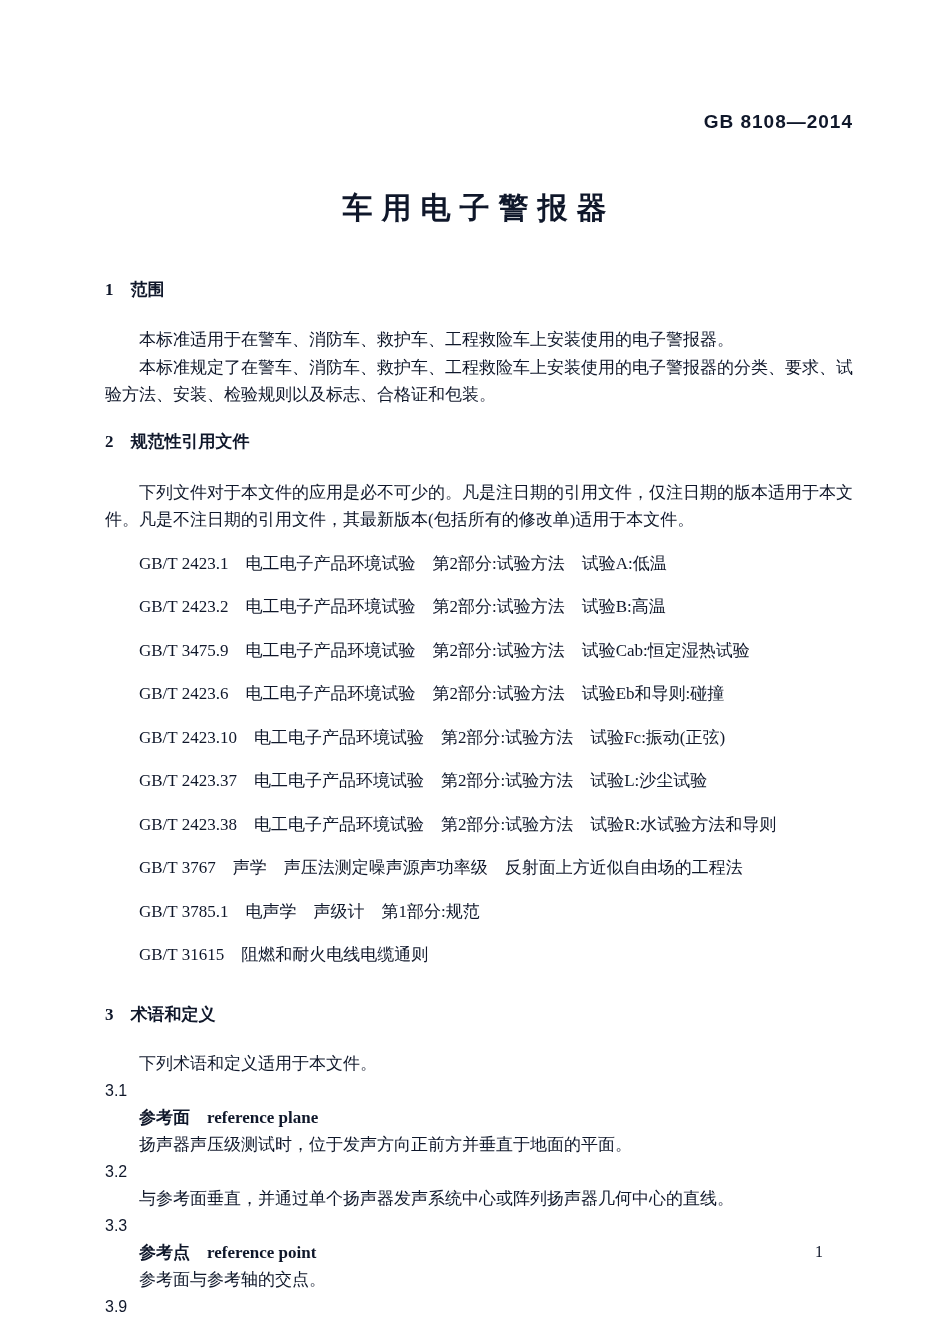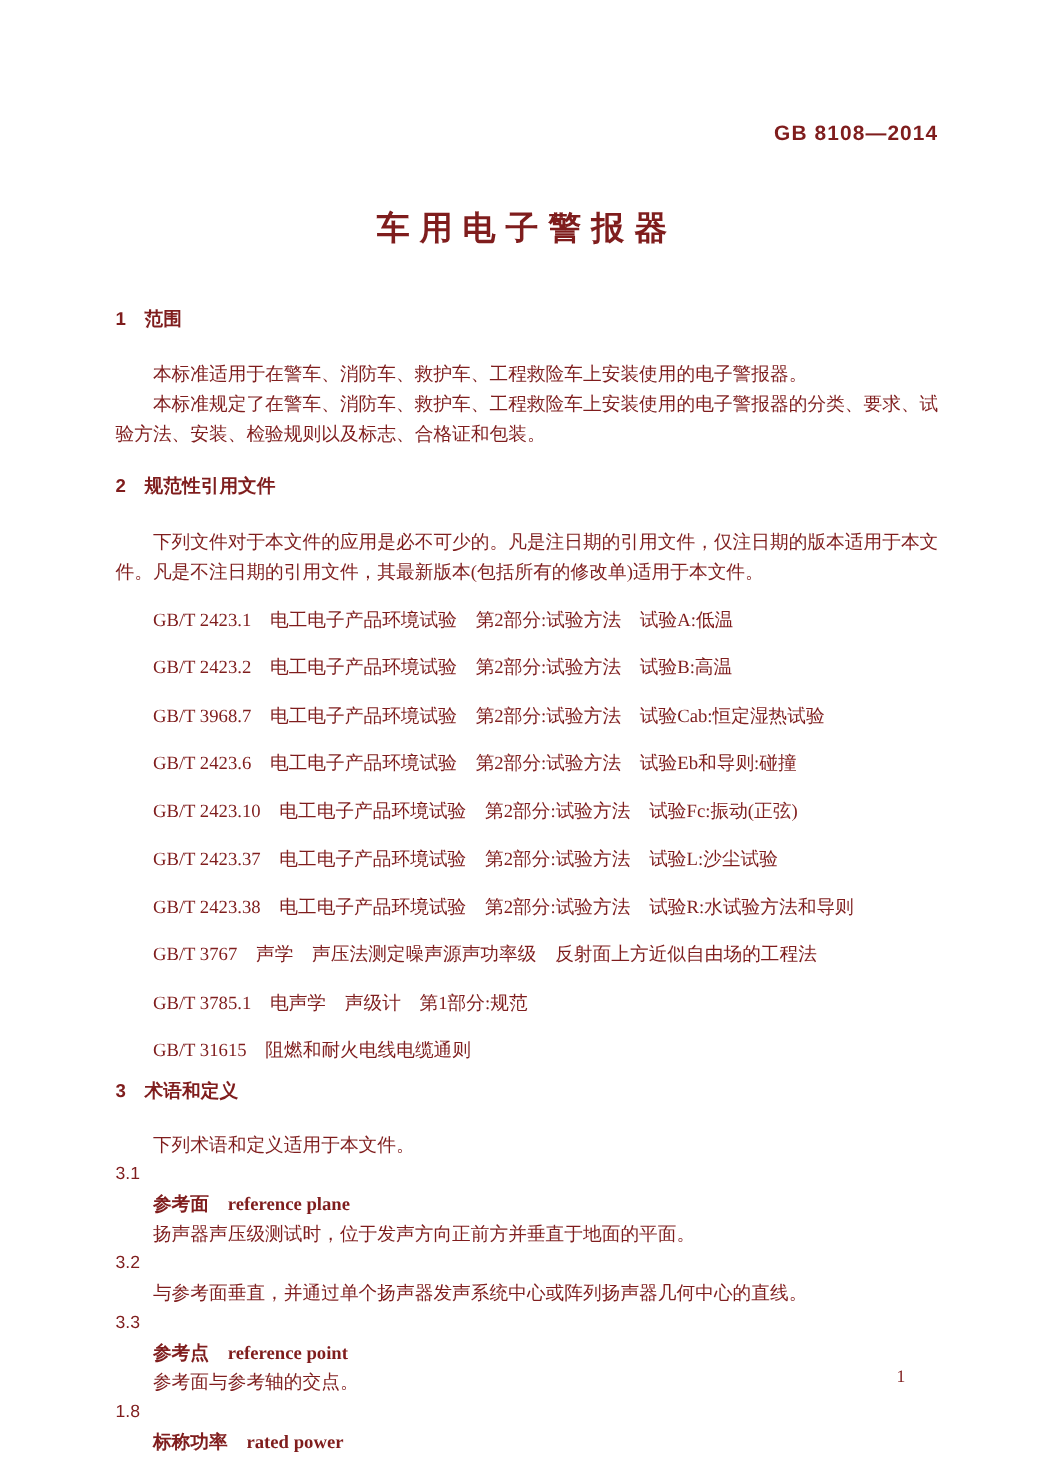--- a/index.html
+++ b/index.html
@@ -3,21 +3,21 @@
 <meta charset="utf-8">
 <style>
   * { margin: 0; padding: 0; box-sizing: border-box; }
   html, body { background: #ffffff; }
   .page {
     position: relative;
     width: 950px;
     height: 1322px;
     margin: 0 auto;
     background: #ffffff;
-    color: #7f1d1d;
+    color: #0f172a;
     font-family: "Liberation Serif", "DejaVu Serif", serif;
     overflow: hidden;
   }
   .content {
     padding: 0 97px 0 105px;
   }
   .doc-code {
     padding-top: 110px;
     text-align: right;
     font-family: "Liberation Sans", "DejaVu Sans", sans-serif;
@@ -29,28 +29,28 @@
   .doc-title {
     margin-top: 54px;
     text-align: center;
     font-family: Liberation Sans, sans-serif;
     font-weight: bold;
     font-size: 30px;
     line-height: 40px;
     letter-spacing: 9px;
   }
   h2.sec-heading {
-    font-family: Liberation Sans, sans-serif;
+    font-family: Liberation Serif, serif;
     font-weight: bold;
     font-size: 17px;
     line-height: 26px;
   }
   .h-scope { margin-top: 49px; }
   .h-refs  { margin-top: 20px; }
-  .h-terms { margin-top: 10px; }
+  .h-terms { margin-top: 33px; }
   p.body-par {
     font-size: 17px;
     line-height: 27.5px;
     text-indent: 2em;
     text-align: justify;
   }
   .par-group { margin-top: 23px; }
   .intro-refs { margin-top: 24px; }
   .ref-list { margin-top: 8px; }
   .ref-list p.body-par { text-align: left; margin-top: 16px; }
@@ -94,21 +94,21 @@
       <p class="body-par">本标准规定了在警车、消防车、救护车、工程救险车上安装使用的电子警报器的分类、要求、试验方法、安装、检验规则以及标志、合格证和包装。</p>
     </div>
 
     <h2 class="sec-heading h-refs">2　规范性引用文件</h2>
     <div class="intro-refs">
       <p class="body-par">下列文件对于本文件的应用是必不可少的。凡是注日期的引用文件，仅注日期的版本适用于本文件。凡是不注日期的引用文件，其最新版本(包括所有的修改单)适用于本文件。</p>
     </div>
     <div class="ref-list">
       <p class="body-par">GB/T 2423.1　电工电子产品环境试验　第2部分:试验方法　试验A:低温</p>
       <p class="body-par">GB/T 2423.2　电工电子产品环境试验　第2部分:试验方法　试验B:高温</p>
-      <p class="body-par">GB/T 3968.7　电工电子产品环境试验　第2部分:试验方法　试验Cab:恒定湿热试验</p>
+      <p class="body-par">GB/T 3475.9　电工电子产品环境试验　第2部分:试验方法　试验Cab:恒定湿热试验</p>
       <p class="body-par">GB/T 2423.6　电工电子产品环境试验　第2部分:试验方法　试验Eb和导则:碰撞</p>
       <p class="body-par">GB/T 2423.10　电工电子产品环境试验　第2部分:试验方法　试验Fc:振动(正弦)</p>
       <p class="body-par">GB/T 2423.37　电工电子产品环境试验　第2部分:试验方法　试验L:沙尘试验</p>
       <p class="body-par">GB/T 2423.38　电工电子产品环境试验　第2部分:试验方法　试验R:水试验方法和导则</p>
       <p class="body-par">GB/T 3767　声学　声压法测定噪声源声功率级　反射面上方近似自由场的工程法</p>
       <p class="body-par">GB/T 3785.1　电声学　声级计　第1部分:规范</p>
       <p class="body-par">GB/T 31615　阻燃和耐火电线电缆通则</p>
     </div>
 
     <h2 class="sec-heading h-terms">3　术语和定义</h2>
@@ -130,21 +130,21 @@
 
       <div>
         <p class="term-number">3.3</p>
         <p class="term-line">
           <span class="term-zh">参考点</span><span class="term-en">reference point</span>
         </p>
         <p class="body-par">参考面与参考轴的交点。</p>
       </div>
 
       <div>
-        <p class="term-number">1.8</p>
+        <p class="term-number">3.9</p>
         <p class="term-line">
           <span class="term-zh">标称功率</span><span class="term-en">rated power</span>
         </p>
       </div>
     </div>
 
   </div>
 
   <div class="page-number">1</div>
 </div>

